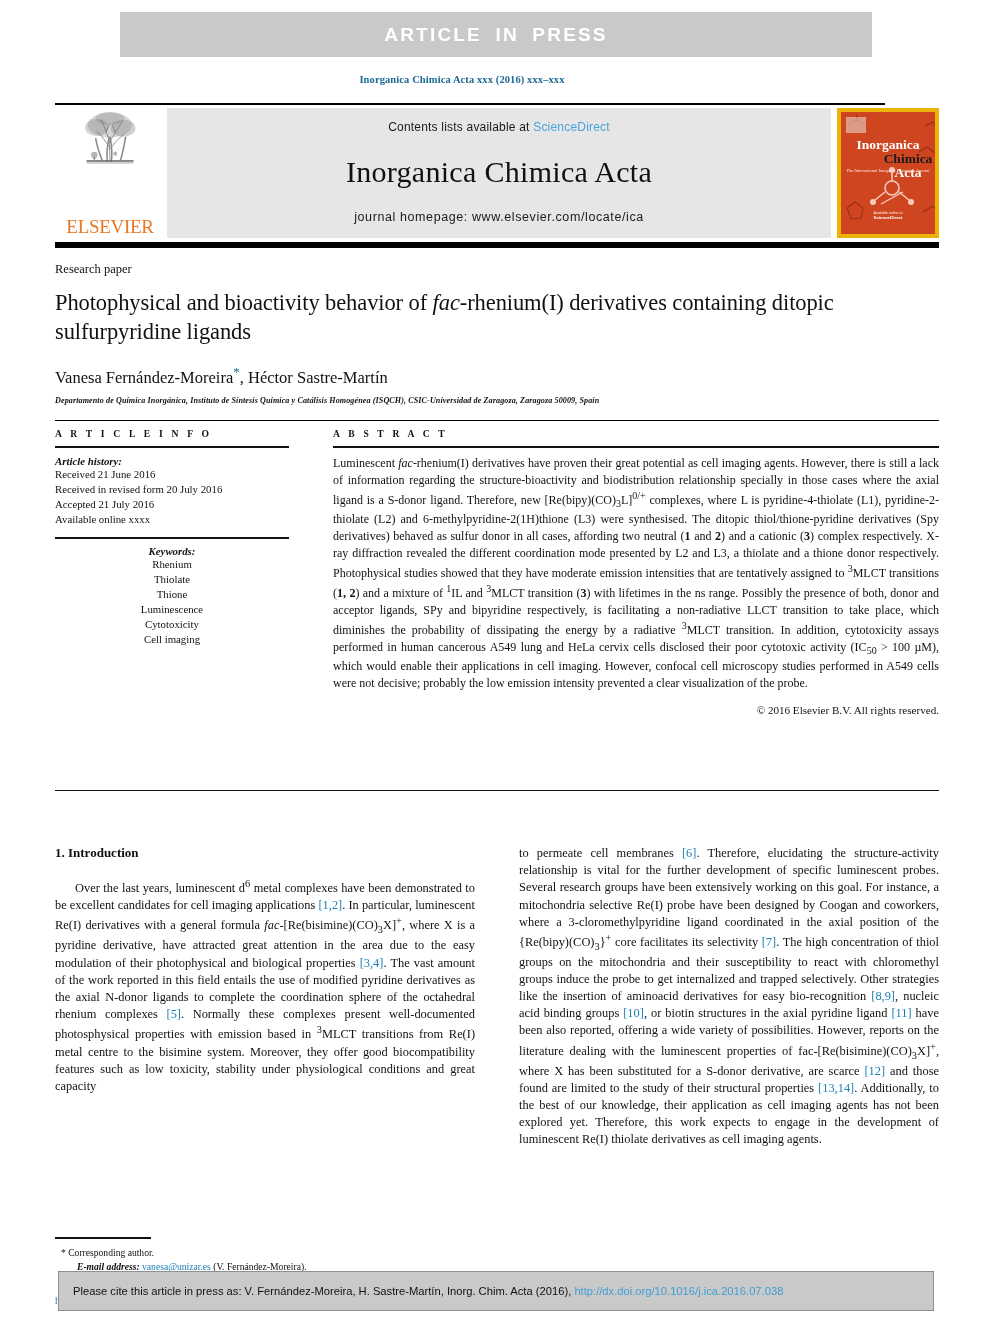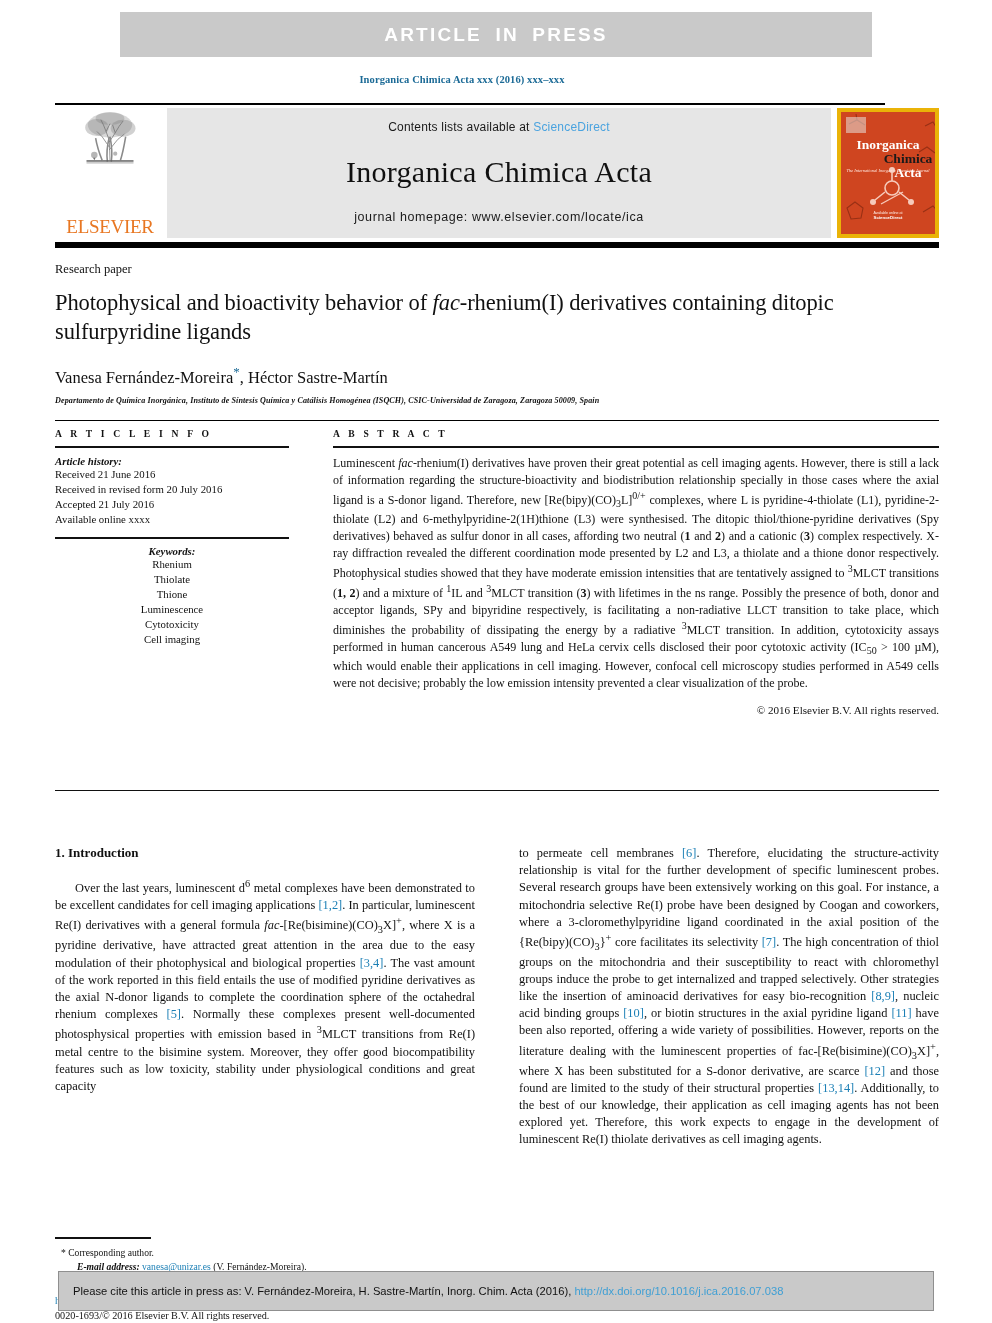--- a/index.html
+++ b/index.html
@@ -466,21 +466,20 @@
     <div class="bcol">
       <div class="h1">1. Introduction</div>
       <div class="para indent"><span>Over the last years, luminescent d</span><sup>6</sup><span> metal complexes have been demonstrated to be excellent candidates for cell imaging applications </span><span class="ref">[1,2]</span><span>. In particular, luminescent Re(I) derivatives with a general formula </span><i>fac</i><span>-[Re(bisimine)(CO)</span><sub>3</sub><span>X]</span><sup>+</sup><span>, where X is a pyridine derivative, have attracted great attention in the area due to the easy modulation of their photophysical and biological properties </span><span class="ref">[3,4]</span><span>. The vast amount of the work reported in this field entails the use of modified pyridine derivatives as the axial N-donor ligands to complete the coordination sphere of the octahedral rhenium complexes </span><span class="ref">[5]</span><span>. Normally these complexes present well-documented photosphysical properties with emission based in </span><sup>3</sup><span>MLCT transitions from Re(I) metal centre to the bisimine system. Moreover, they offer good biocompatibility features such as low toxicity, stability under physiological conditions and great capacity</span></div>
 
       <div class="footnote-area">
         <div class="fn-rule"></div>
         <div class="fn"><span>*</span> <span>Corresponding author.</span></div>
         <div class="fn" style="padding-left:22px;text-indent:0;"><i>E-mail address:</i> <span class="mail">vanesa@unizar.es</span> <span>(V. Fernández-Moreira).</span></div>
         <div class="doi-block">
           <div class="doi-link">http://dx.doi.org/10.1016/j.ica.2016.07.038</div>
-          <div class="issn">0020-1693/© 2016 Elsevier B.V. All rights reserved.</div>
         </div>
       </div>
     </div>
 
     <div class="bcol">
       <div class="para"><span>to permeate cell membranes </span><span class="ref">[6]</span><span>. Therefore, elucidating the structure-activity relationship is vital for the further development of specific luminescent probes. Several research groups have been extensively working on this goal. For instance, a mitochondria selective Re(I) probe have been designed by Coogan and coworkers, where a 3-cloromethylpyridine ligand coordinated in the axial position of the {Re(bipy)(CO)</span><sub>3</sub><span>}</span><sup>+</sup><span> core facilitates its selectivity </span><span class="ref">[7]</span><span>. The high concentration of thiol groups on the mitochondria and their susceptibility to react with chloromethyl groups induce the probe to get internalized and trapped selectively. Other strategies like the insertion of aminoacid derivatives for easy bio-recognition </span><span class="ref">[8,9]</span><span>, nucleic acid binding groups </span><span class="ref">[10]</span><span>, or biotin structures in the axial pyridine ligand </span><span class="ref">[11]</span><span> have been also reported, offering a wide variety of possibilities. However, reports on the literature dealing with the luminescent properties of fac-[Re(bisimine)(CO)</span><sub>3</sub><span>X]</span><sup>+</sup><span>, where X has been substituted for a S-donor derivative, are scarce </span><span class="ref">[12]</span><span> and those found are limited to the study of their structural properties </span><span class="ref">[13,14]</span><span>. Additionally, to the best of our knowledge, their application as cell imaging agents has not been explored yet. Therefore, this work expects to engage in the development of luminescent Re(I) thiolate derivatives as cell imaging agents.</span></div>
     </div>
 
   </div>
 

